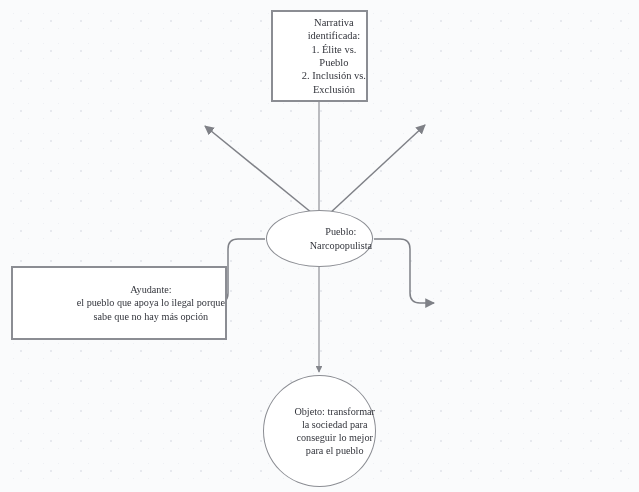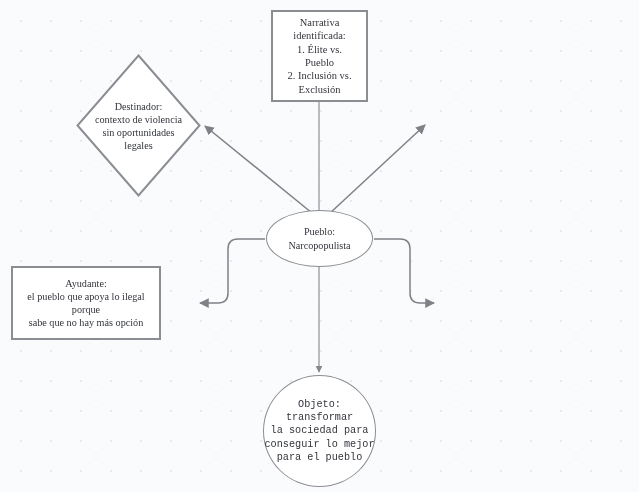--- a/index.html
+++ b/index.html
@@ -25,21 +25,21 @@
     left: 0; top: 0;
     width: 639px;
     height: 492px;
     pointer-events: none;
   }
   .node {
     position: absolute;
     box-sizing: border-box;
     display: flex;
     align-items: center;
-    justify-content: center;
+    justify-content: flex-end;
     text-align: center;
     color: #33353c;
     background: #ffffff;
   }
   .node .label {
     display: block;
     white-space: pre-line;
     line-height: 1.28;
   }
   .rect {
@@ -86,31 +86,30 @@
   }
   #node-destinatario {
     left: 428px; top: 53px; width: 127px; height: 144px;
     font-size: 10.2px;
   }
   #node-sujeto {
     left: 266px; top: 210px; width: 107px; height: 57px;
     font-size: 10.2px;
   }
   #node-ayudante {
-    left: 11px; top: 266px; width: 150px; height: 74px;
+    left: 11px; top: 266px; width: 216px; height: 74px;
     font-size: 10.2px;
   }
   #node-oponente {
     left: 438px; top: 261px; width: 190px; height: 77px;
     font-size: 10.2px;
   }
   #node-objeto {
     left: 263px; top: 375px; width: 113px; height: 112px;
     font-size: 10.2px;
-    font-family: Liberation Mono, monospace;
   }
 </style>
 </head>
 <body>
 
 <div id="canvas">
 
   <svg id="edges" viewBox="0 0 639 492" xmlns="http://www.w3.org/2000/svg">
     <defs>
       <marker id="arrow" viewBox="0 0 10 10" refX="9" refY="5" markerWidth="6.5" markerHeight="6.5" orient="auto-start-reverse">
@@ -136,29 +135,20 @@
 
   <div class="node rect" id="node-narrativa">
     <span class="label">Narrativa
 identificada:
 1. Élite vs.
 Pueblo
 2. Inclusión vs.
 Exclusión</span>
   </div>
 
-  <div class="diamond-wrap" id="node-destinador">
-    <svg class="dsvg" viewBox="0 0 125 143" preserveAspectRatio="none">
-      <polygon points="62.5,1.5 123.5,71.5 62.5,141.5 1.5,71.5" fill="#ffffff" stroke="#8b8d93" stroke-width="2"></polygon>
-    </svg>
-    <span class="label">Destinador:
-contexto de violencia
-sin oportunidades
-legales</span>
-  </div>
 
 
   <div class="node ellipse" id="node-sujeto">
     <span class="label">Pueblo:
 Narcopopulista</span>
   </div>
 
   <div class="node rect" id="node-ayudante">
     <span class="label">Ayudante:
 el pueblo que apoya lo ilegal porque

